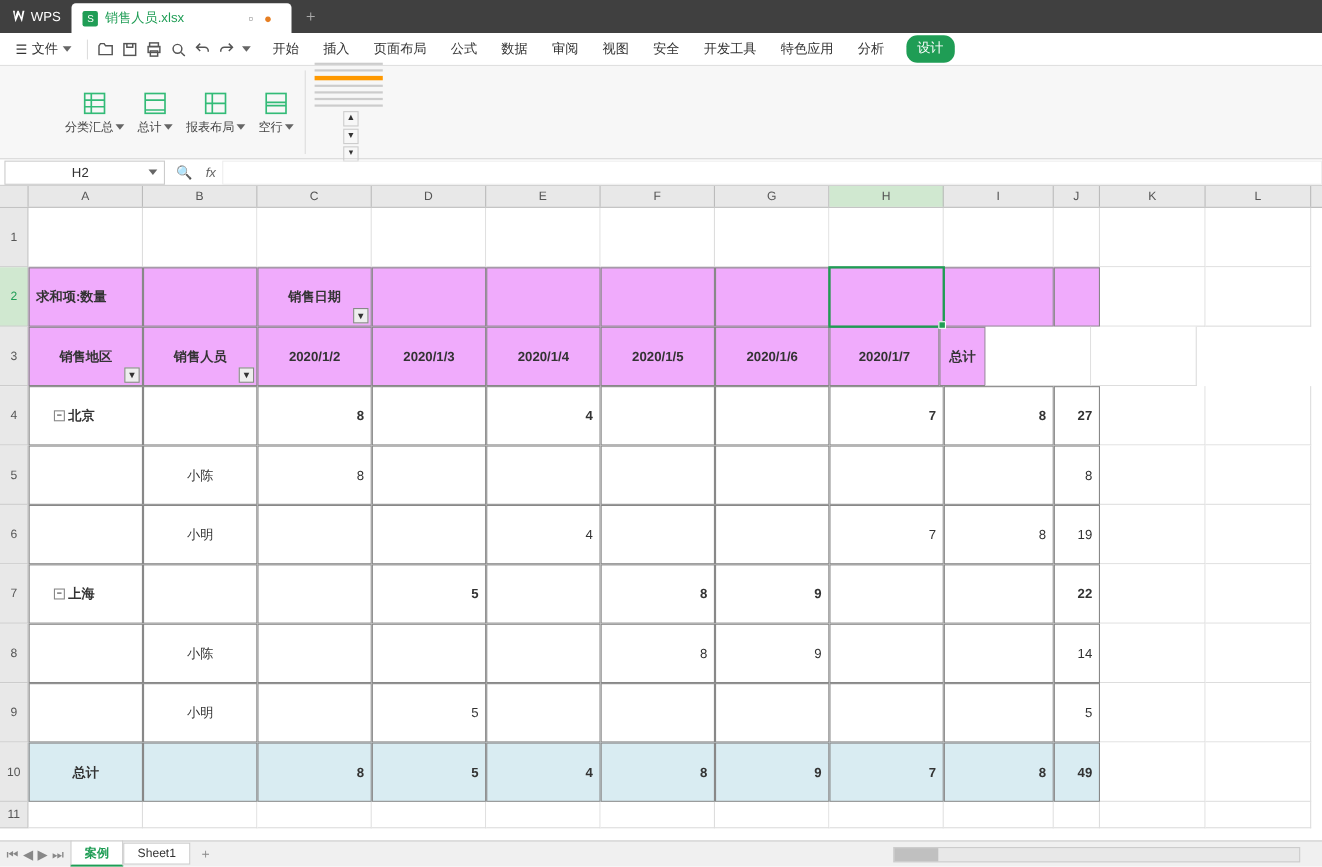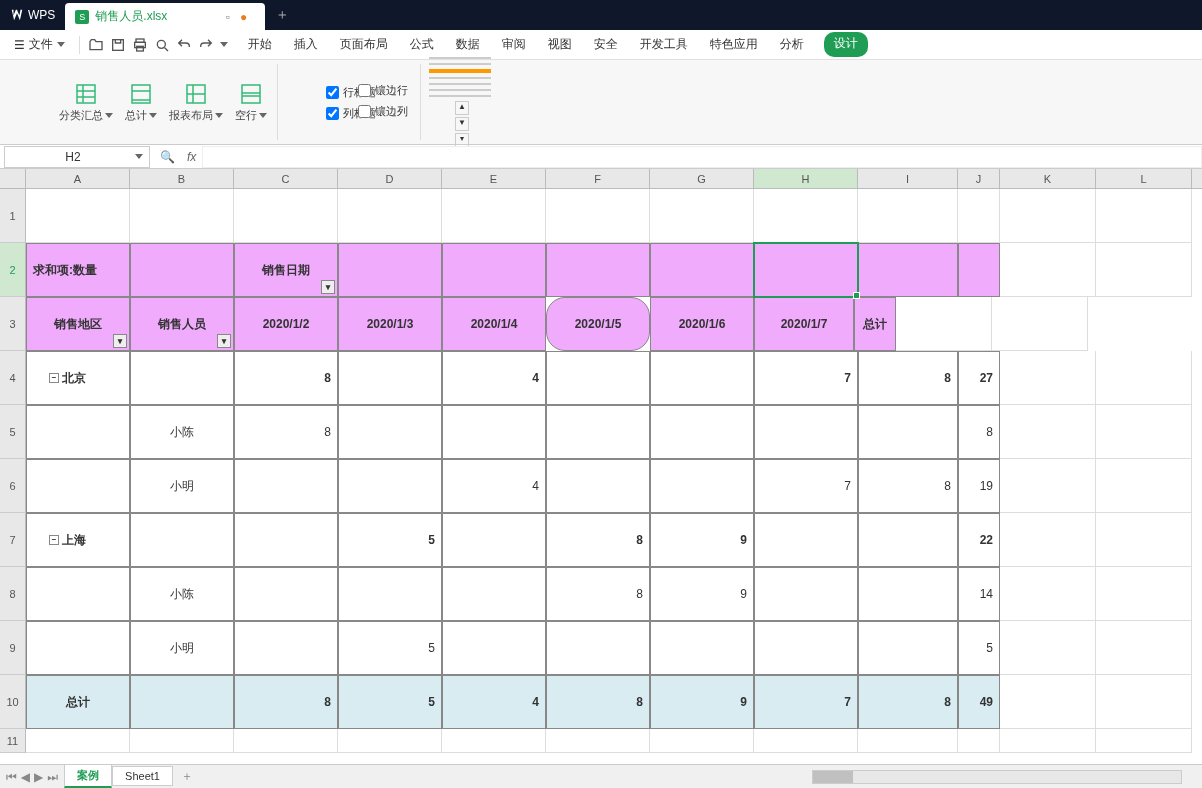--- a/index.html
+++ b/index.html
@@ -1,19 +1,19 @@
 <!DOCTYPE html>
 <html><head>
 <meta charset="utf-8">
 <style>
 * { margin:0; padding:0; box-sizing:border-box; font-family:"Microsoft YaHei",sans-serif; }
 body { background:#fff; font-size:12px; color:#333; overflow:hidden; width:1202px; height:788px; position:relative; }
 
 
-.titlebar { height:30px; background:#0f172a; display:flex; align-items:stretch; }
+.titlebar { height:30px; background:#404040; display:flex; align-items:stretch; }
 .titlebar .wps { color:#fff; display:flex; align-items:center; padding:0 10px; font-size:12px; gap:4px; }
 .titlebar .tab { background:#fff; display:flex; align-items:center; padding:0 10px; gap:6px; min-width:200px; border-radius:4px 4px 0 0; margin-top:3px; }
 .titlebar .tab .xicon { width:14px; height:14px; background:#1f9d55; border-radius:2px; display:flex; align-items:center; justify-content:center; color:#fff; font-size:9px; }
 .titlebar .tab-controls { display:flex; align-items:center; gap:10px; color:#888; margin-left:auto; margin-right:8px; }
 .titlebar .newtab { color:#aaa; display:flex; align-items:center; padding:0 10px; font-size:14px; }
 
 
 .menubar { height:30px; background:#fff; border-bottom:1px solid #e0e0e0; display:flex; align-items:center; padding:0 8px; gap:6px; }
 .menubar .filebtn { display:flex; align-items:center; gap:4px; padding:2px 6px; }
 .menubar .sep { width:1px; height:18px; background:#ddd; margin:0 2px; }
@@ -199,42 +199,20 @@
               <path d="M3 11h18M3 14h18"></path>
             </svg>
           </div>
         <div class="rlabel">
             <span>空行</span>
             <span class="tri"></span>
           </div>
       </div>
     </div>
   </div>
-  <div class="rgroup">
-    <div class="rchecks">
-      <label>
-          <input type="checkbox" checked="" style="">
-          <span>行标题</span>
-        </label>
-      <label>
-          <input type="checkbox" checked="" style="">
-          <span>列标题</span>
-        </label>
-    </div>
-    <div class="rchecks" style="margin-top:-38px;margin-left:64px;">
-      <label>
-          <input type="checkbox" style="">
-          <span>镶边行</span>
-        </label>
-      <label>
-          <input type="checkbox" style="">
-          <span>镶边列</span>
-        </label>
-    </div>
-  </div>
   <div class="rgroup styles">
     <div class="style-swatch" style="background:repeating-linear-gradient(#e8f5e9 0 4px,#fff 4px 8px);"></div>
     <div class="style-swatch" style="background:repeating-linear-gradient(#eee 0 4px,#fff 4px 8px);"></div>
     <div class="style-swatch sel" style="background:repeating-linear-gradient(#bbb 0 4px,#ddd 4px 8px);"></div>
     <div class="style-swatch" style="background:repeating-linear-gradient(#fde 0 4px,#fff 4px 8px);"></div>
     <div class="style-swatch" style="background:repeating-linear-gradient(#def 0 4px,#fff 4px 8px);"></div>
     <div class="style-swatch" style="background:repeating-linear-gradient(#ffd 0 4px,#fff 4px 8px);"></div>
     <div class="style-swatch" style="background:repeating-linear-gradient(#dde6f5 0 4px,#fff 4px 8px);"></div>
     <div style="display:flex;flex-direction:column;gap:2px;margin-left:4px;">
       <div style="border:1px solid #ccc;width:14px;height:14px;font-size:8px;text-align:center;">▲</div>
@@ -303,21 +281,21 @@
         <div class="cell " style="width: 96px; height: 54px;"></div>
         <div class="cell " style="width: 96px; height: 54px;"></div>
       </div>
       <div class="row">
         <div class="rowhead" style="height: 54px;">3</div>
         <div class="cell pivot pivot-head ctxt" style="width: 104px; height: 54px; font-weight: bold;">销售地区<div class="dd">▾</div></div>
         <div class="cell pivot pivot-head ctxt" style="width: 104px; height: 54px; font-weight: bold;">销售人员<div class="dd">▾</div></div>
         <div class="cell pivot pivot-head ctxt" style="width: 104px; height: 54px; font-weight: bold;">2020/1/2</div>
         <div class="cell pivot pivot-head ctxt" style="width: 104px; height: 54px; font-weight: bold;">2020/1/3</div>
         <div class="cell pivot pivot-head ctxt" style="width: 104px; height: 54px; font-weight: bold; text-align: center;">2020/1/4</div>
-        <div class="cell pivot pivot-head ctxt" style="width: 104px; height: 54px; font-weight: bold; border-radius: 19px;">2020/1/5</div>
+        <div class="cell pivot pivot-head ctxt" style="width: 104px; height: 54px; font-weight: bold;">2020/1/5</div>
         <div class="cell pivot pivot-head ctxt" style="width: 104px; height: 54px; font-weight: bold;">2020/1/6</div>
         <div class="cell pivot pivot-head ctxt" style="width: 100px; height: 54px; font-weight: bold;">2020/1/7</div>
         <div class="cell pivot pivot-head ctxt" style="width: 42px; height: 54px; font-weight: bold;">总计</div>
         <div class="cell " style="width: 96px; height: 54px;"></div>
         <div class="cell " style="width: 96px; height: 54px;"></div>
       </div>
       <div class="row">
         <div class="rowhead" style="height: 54px;">4</div>
         <div class="cell pivot" style="width: 104px; height: 54px; font-weight: bold; padding-left: 22px;">
           <span class="collapse-icon">−</span>

